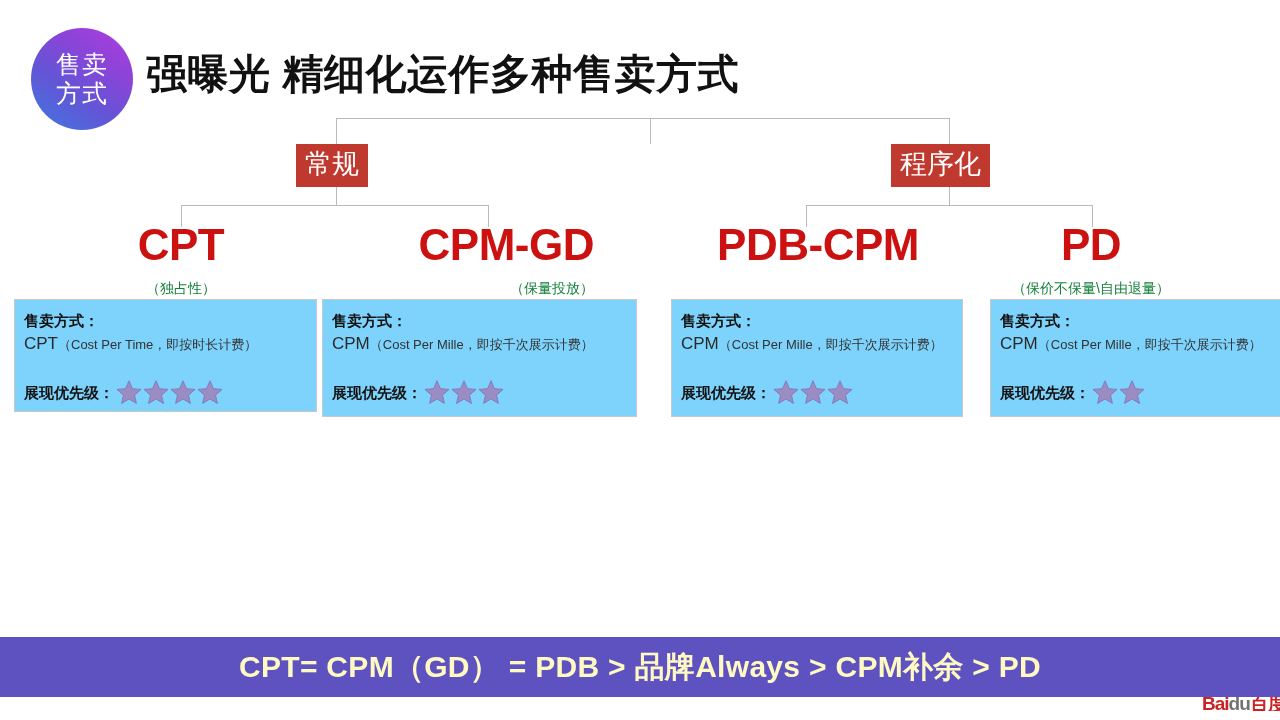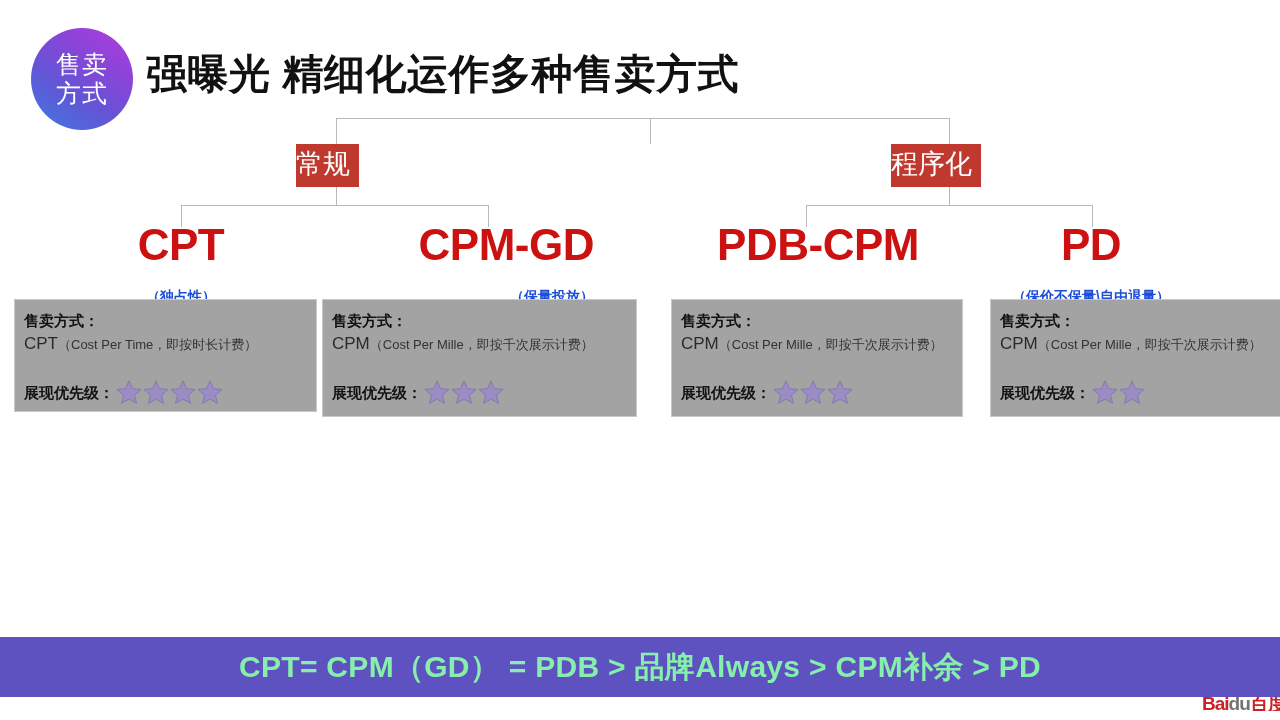--- a/index.html
+++ b/index.html
@@ -59,52 +59,52 @@
   .line.h { height: 1px; }
   .line.v { width: 1px; }
 
   
   .cat-badge {
     position: absolute;
     background: #c0392f;
     color: #ffffff;
     font-size: 27px;
     line-height: 27px;
-    padding: 7px 9px 9px 0;
+    padding: 7px 9px 9px 9px;
     white-space: nowrap;
     box-sizing: border-box;
   }
 
   
   .col-head {
     position: absolute;
     text-align: center;
   }
   .col-head .code {
     color: #cc1111;
     font-weight: bold;
     font-size: 44px;
     line-height: 48px;
     letter-spacing: -0.5px;
     white-space: nowrap;
   }
   .col-head .sub {
-    color: #1d4ed8;
-    font-weight: bold;
+    color: #15803d;
+    font-weight: normal;
     font-size: 14px;
     line-height: 20px;
-    margin-top: 17px;
+    margin-top: 9px;
     white-space: nowrap;
   }
 
   
   .info-box {
     position: absolute;
     border: 1px solid #c8c8c8;
-    background: #a3a3a3;
+    background: #7dd3fc;
     box-sizing: border-box;
     padding: 10px 8px 8px 9px;
   }
   .info-box .row-label {
     font-size: 15px;
     font-weight: bold;
     color: #111111;
     line-height: 21px;
     white-space: nowrap;
   }
@@ -139,21 +139,21 @@
     left: 0;
     top: 637px;
     width: 1280px;
     height: 60px;
     background: #5e51c0;
     display: flex;
     align-items: center;
     justify-content: center;
   }
   #bottom-banner .banner-text {
-    color: #86efac;
+    color: #fef9c3;
     font-size: 30px;
     font-weight: bold;
     letter-spacing: 0.3px;
     white-space: nowrap;
   }
 
   #brand-logo {
     position: absolute;
     left: 1202px;
     top: 697px;

